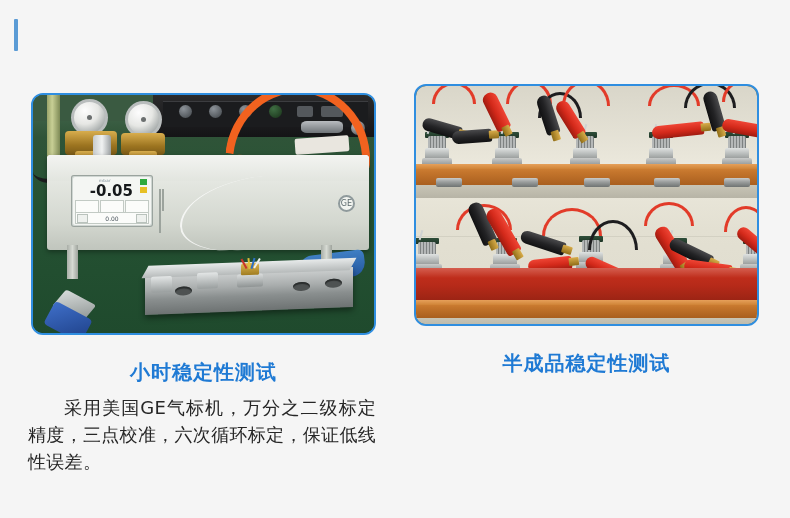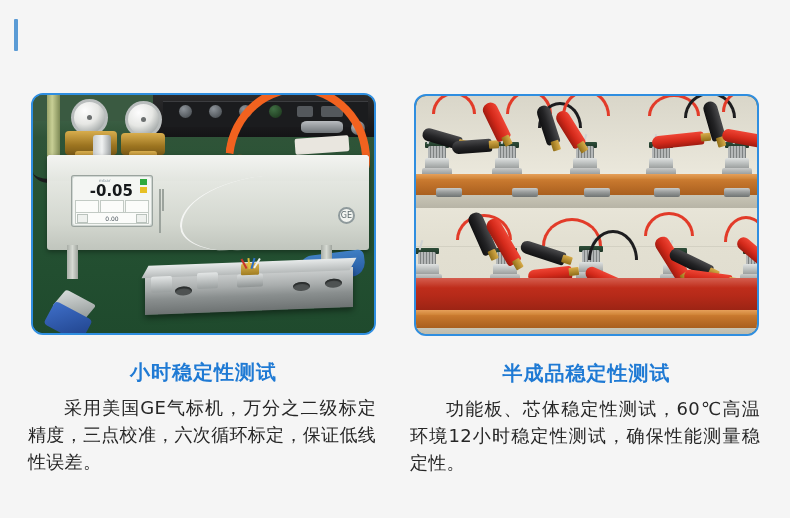--- a/index.html
+++ b/index.html
@@ -15,21 +15,21 @@
   .heading { position: absolute; left: 14px; top: 18px; display: flex; align-items: center; height: 34px; }
   .heading-bar { width: 4px; height: 32px; background: #5b9bd5; border-radius: 1px; flex: 0 0 auto; }
   .heading-text {
     margin-left: 10px; font-size: 27px; font-weight: bold; color: #1a1a1a;
     letter-spacing: 1px; line-height: 32px;
   }
 
   
   .card { position: absolute; width: 345px; }
   .card-left  { left: 31px; top: 93px; }
-  .card-right { left: 414px; top: 94px; }
+  .card-right { left: 414px; top: 84px; }
 
   .photo {
     position: relative; width: 345px; height: 242px;
     border: 2px solid #2f8ee0; border-radius: 12px; overflow: hidden; background: #0b2a18;
   }
 
   .caption-title {
     margin-top: 24px; text-align: center; font-size: 20px; font-weight: bold;
     color: #1f7ad4; letter-spacing: 1px; line-height: 26px;
   }
@@ -107,21 +107,21 @@
     background: linear-gradient(180deg,#f3f4f1,#e2e5df); border-radius: 4px 4px 0 0; }
   .lp-swoosh { position: absolute; left: 132px; top: 22px; width: 150px; height: 72px;
     border-left: 2px solid rgba(255,255,255,.75); border-radius: 60% 0 0 40%;
     transform: rotate(-6deg); }
   .lp-legs { position: absolute; top: 150px; }
   .lp-leg { position: absolute; width: 11px; height: 34px;
             background: linear-gradient(90deg,#a9aea7,#d6dad3,#9ea39c); }
   .lp-leg.l1 { left: 34px; } .lp-leg.l2 { left: 288px; }
 
   
-  .lp-ge { position: absolute; right: 14px; top: 52px; width: 17px; height: 17px;
+  .lp-ge { position: absolute; right: 14px; top: 40px; width: 17px; height: 17px;
            border-radius: 50%; background: #f2f4f0; border: 2px solid #8f9a9c;
            font-size: 8px; color: #5c6a6d; text-align: center; line-height: 14px; }
   
   .lp-sticker { position: absolute; right: 4px; top: 98px; width: 66px; height: 26px;
                 background: linear-gradient(180deg,#3f7fc4,#2458a0); border-radius: 14px 6px 14px 6px;
                 transform: rotate(-7deg); color: #eaf2fb; font-size: 7px; line-height: 8px;
                 padding: 5px 0 0 10px; font-style: italic; }
 
   
   .lp-screen { position: absolute; left: 24px; top: 20px; width: 82px; height: 52px;
@@ -521,16 +521,15 @@
           </div>
           <div class="shelf-board" style="top:32px; height:18px;">
             <div class="shelf-board-edge"></div>
           </div>
           <div class="shelf-under" style="top:50px; height:10px;"></div>
         </div>
       </div>
     </div>
 
     <div class="caption-title">半成品稳定性测试</div>
-    <div class="caption-body">功能板、芯体稳定性测试，60℃高温环境12小时稳定性测试，确保性能测量稳定性。</div>
   </div>
 
 </div>
 
 </body></html>

